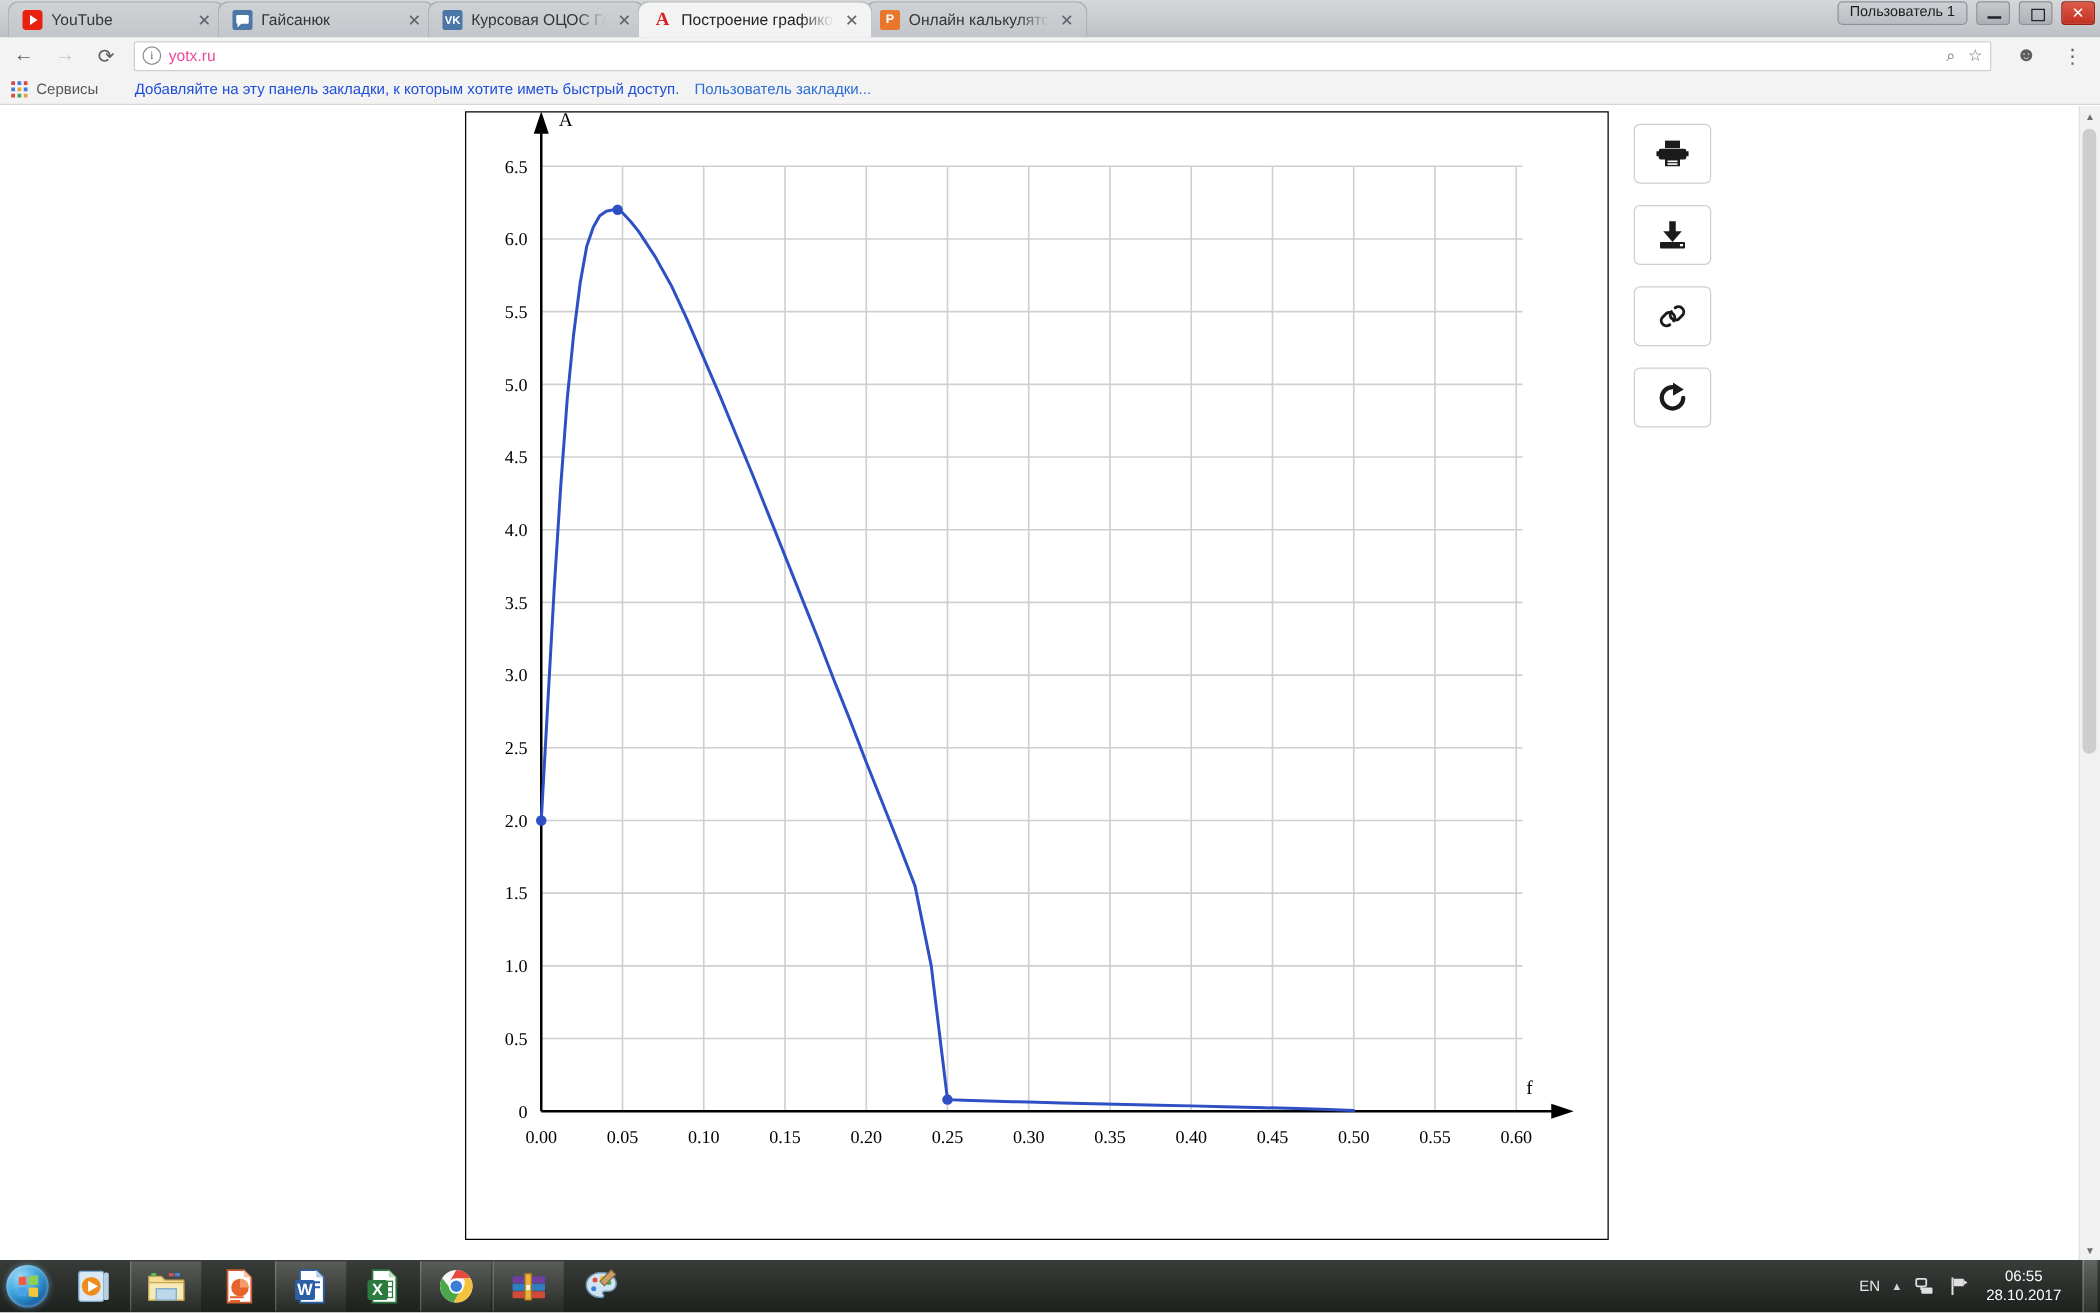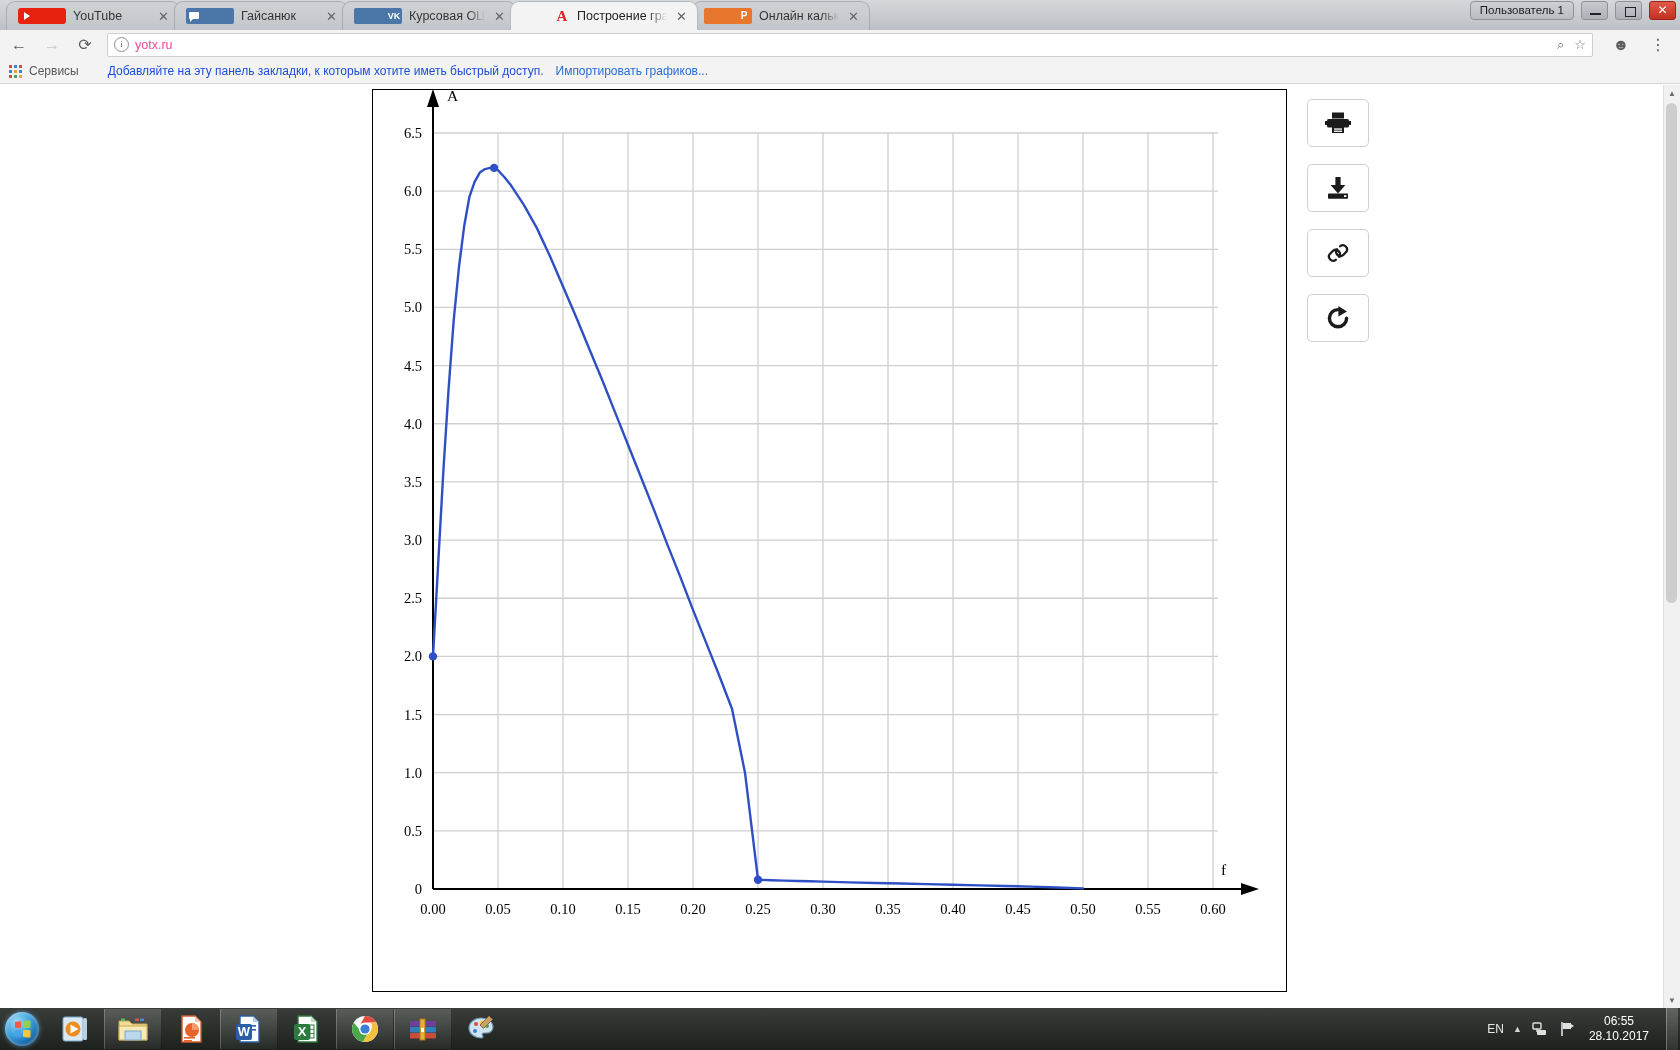--- a/index.html
+++ b/index.html
@@ -34,21 +34,21 @@
   .tab .tab-title{
     flex:1 1 auto;overflow:hidden;text-overflow:clip;
     max-width:135px;
     -webkit-mask-image:linear-gradient(to right,#000 78%,transparent 100%);
     mask-image:linear-gradient(to right,#000 78%,transparent 100%);
   }
   .tab .tab-close{
     flex:0 0 auto;width:15px;height:15px;line-height:15px;text-align:center;
     font-size:13px;color:#60646a;font-family:"Liberation Sans",sans-serif;
   }
-  .favicon{flex:0 0 auto;width:16px;height:16px;border-radius:2px;position:relative;padding-left:32px;}
+  .favicon{flex:0 0 auto;width:16px;height:16px;border-radius:2px;position:relative;}
   .fav-youtube{background:#e8220f;border-radius:3px;}
   .fav-youtube:after{content:"";position:absolute;left:5.5px;top:4px;
     border-left:6px solid #fff;border-top:4px solid transparent;border-bottom:4px solid transparent;}
   .fav-dialog{background:#4a76a8;border-radius:2px;}
   .fav-dialog:after{content:"";position:absolute;left:3px;top:4px;width:10px;height:7px;background:#fff;border-radius:1px;}
   .fav-dialog:before{content:"";position:absolute;left:4px;top:10px;width:0;height:0;
     border-top:4px solid #fff;border-right:4px solid transparent;}
   .fav-vk{background:#4a76a8;border-radius:2px;color:#fff;font-size:9px;font-weight:bold;
     text-align:center;line-height:16px;}
   .fav-yotx{background:transparent;color:#e02020;font-size:15px;font-weight:bold;
@@ -306,21 +306,21 @@
         <i></i>
         <i></i>
         <i></i>
         <i></i>
         <i></i>
         <i></i>
         <i></i>
     </span>
     <span>Сервисы</span>
     <span class="bm-hint">Добавляйте на эту панель закладки, к которым хотите иметь быстрый доступ.</span>
-    <span class="bm-link">Импортировать графиков...</span>
+    <span class="bm-link">Пользователь закладки...</span>
   </div>
 
   <div class="page">
     <div class="page-gutter-left"></div>
 
     <div class="canvas-frame">
       <svg id="chart-svg" width="913" height="901" viewBox="0 0 913 901">
           <g>
             <line x1="125.00000000000001" y1="43" x2="125.00000000000001" y2="799" stroke="#cfcfcf" stroke-width="1.3"></line>
             <line x1="190.00000000000003" y1="43" x2="190.00000000000003" y2="799" stroke="#cfcfcf" stroke-width="1.3"></line>

